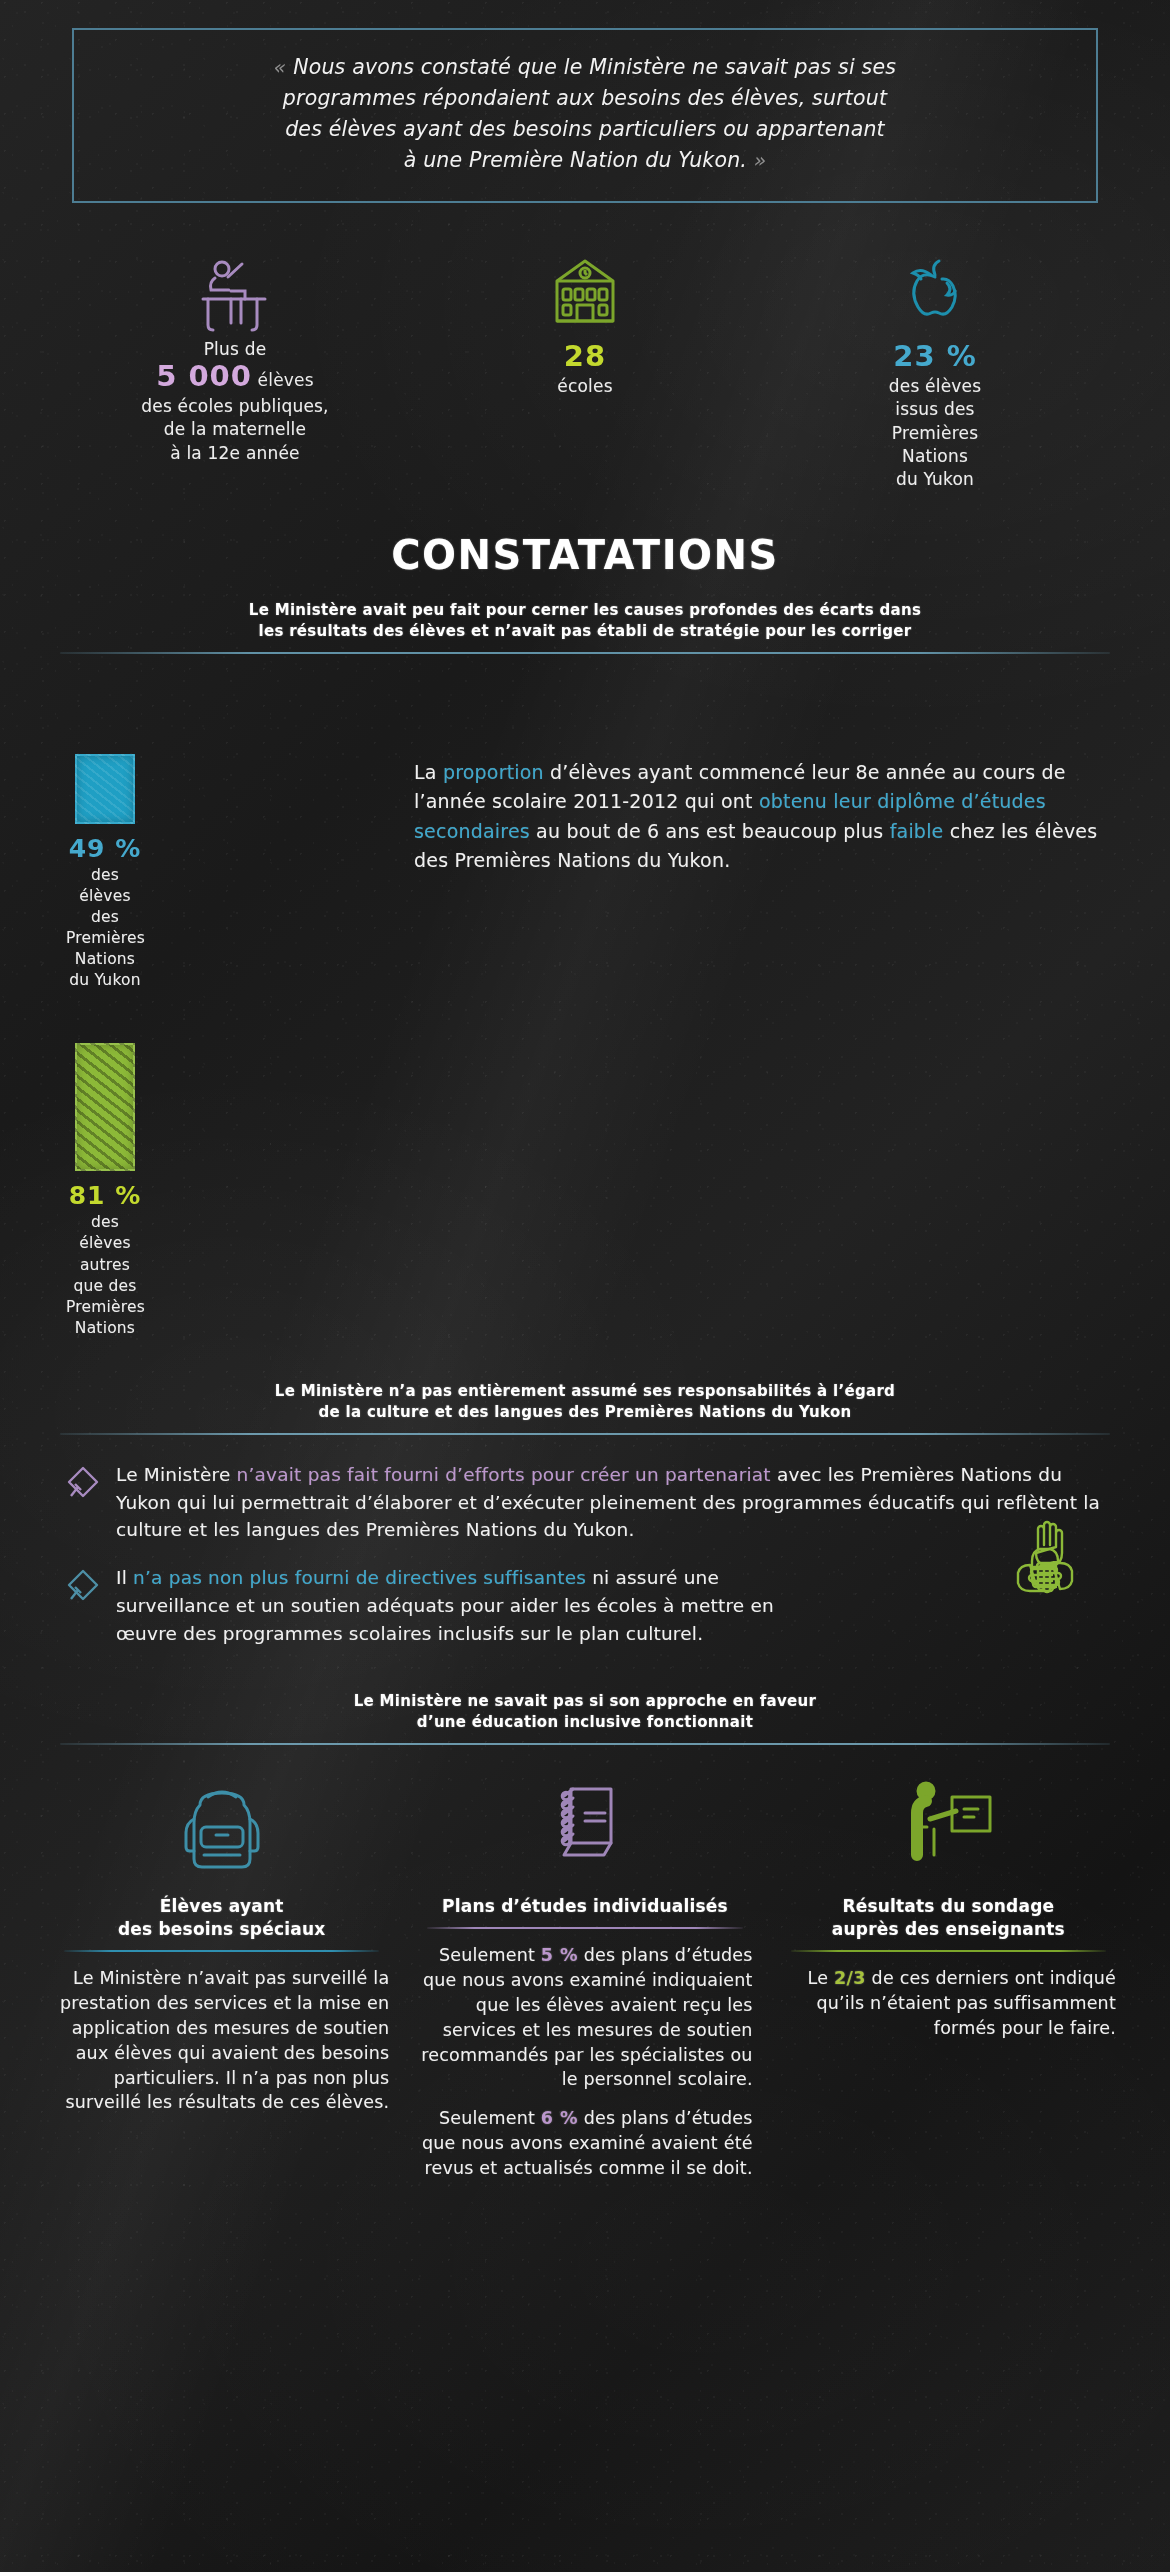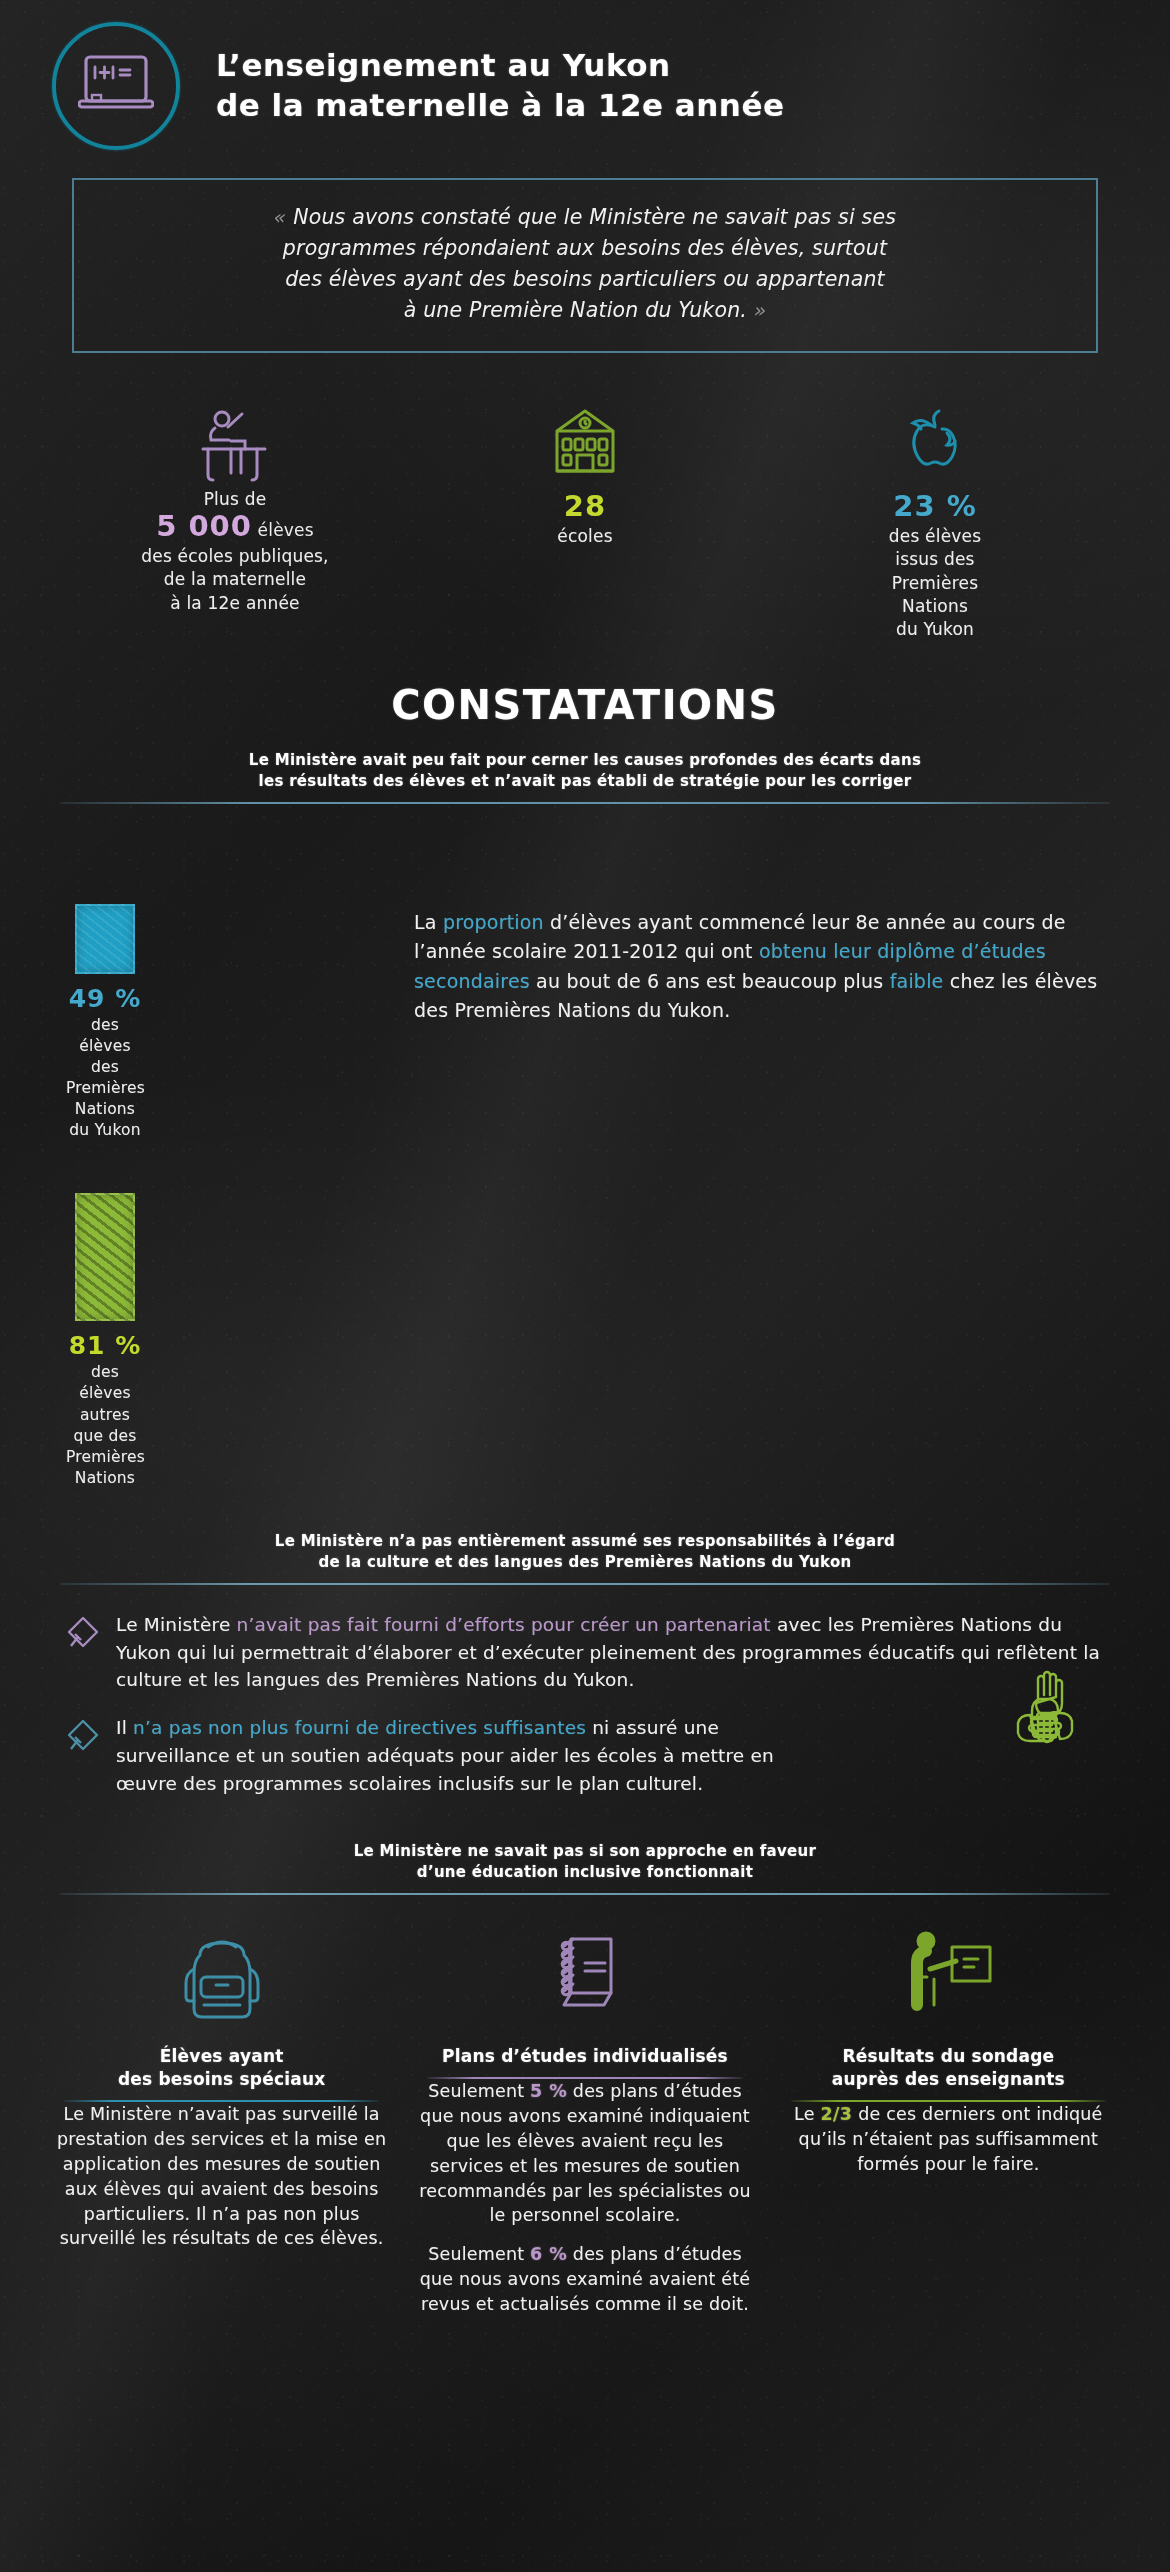--- a/index.html
+++ b/index.html
@@ -172,49 +172,33 @@
   .bullet .pin { width: 50px; flex: 0 0 50px; padding-top: 4px; }
   .bullet .btxt { font-size: 18.5px; line-height: 1.5; color: #f0f0f0; }
   .hands-ico { position: absolute; right: -2px; bottom: 6px; }
 
   
   .cols { display: flex; margin: 24px 40px 0 40px; }
   .col { flex: 1; text-align: center; padding: 0 14px; box-sizing: border-box; }
   .col .ico { height: 110px; display: flex; align-items: flex-end; justify-content: center; }
   .col .ch { font-size: 17px; font-weight: 700; line-height: 1.35; margin-top: 16px; letter-spacing: .2px; }
   .col .crule { height: 2px; margin: 9px 10px 0 10px; border-radius: 1px; }
-  .col .cbody { font-size: 17.5px; line-height: 1.42; margin-top: 0; color: #f0f0f0; }
+  .col .cbody { font-size: 17.5px; line-height: 1.42; margin-top: 14px; color: #f0f0f0; text-align: right; }
   .col .cbody p { margin: 0 0 14px 0; }
 
   .hl-blue   { color: #3ea8cd; }
   .hl-green  { color: #a6c23c; }
   .hl-purple { color: #bb96cc; }
 </style>
 </head>
 <body>
 
 <div id="page">
 <div class="layer">
 
-  <div class="header">
-    <div class="brand-circle">
-      <span>
-        <svg width="76" height="62" viewBox="0 0 76 62" fill="none">
-          <rect x="8" y="4" width="60" height="44" rx="4" stroke="#a88bc0" stroke-width="3.2"></rect>
-          <path d="M4 48 H72 a3 3 0 0 1 0 6 H4 a3 3 0 0 1 0 -6 Z" stroke="#a88bc0" stroke-width="3.2" fill="none"></path>
-          <rect x="14" y="42" width="9" height="6" stroke="#a88bc0" stroke-width="2.4" fill="none"></rect>
-          <path d="M17 14 v11 M22 19.5 h9 M26.5 14 v11 M35 14 v11 M42 17 h10 M42 22 h10" stroke="#a88bc0" stroke-width="2.8" stroke-linecap="round"></path>
-        </svg>
-      </span>
-    </div>
-    <div class="title-block chalkbold">
-      <div>L’enseignement au Yukon</div>
-      <div>de la maternelle à la 12e année</div>
-    </div>
-  </div>
 
   <div class="quote-box">
     <div class="quote-text hand">
       <div><span class="qmark">«</span>
         <span>Nous avons constaté que le Ministère ne savait pas si ses</span></div>
       <div><span>programmes répondaient aux besoins des élèves, surtout</span></div>
       <div><span>des élèves ayant des besoins particuliers ou appartenant</span></div>
       <div><span>à une Première Nation du Yukon.</span>
         <span class="qmark">»</span></div>
     </div>

